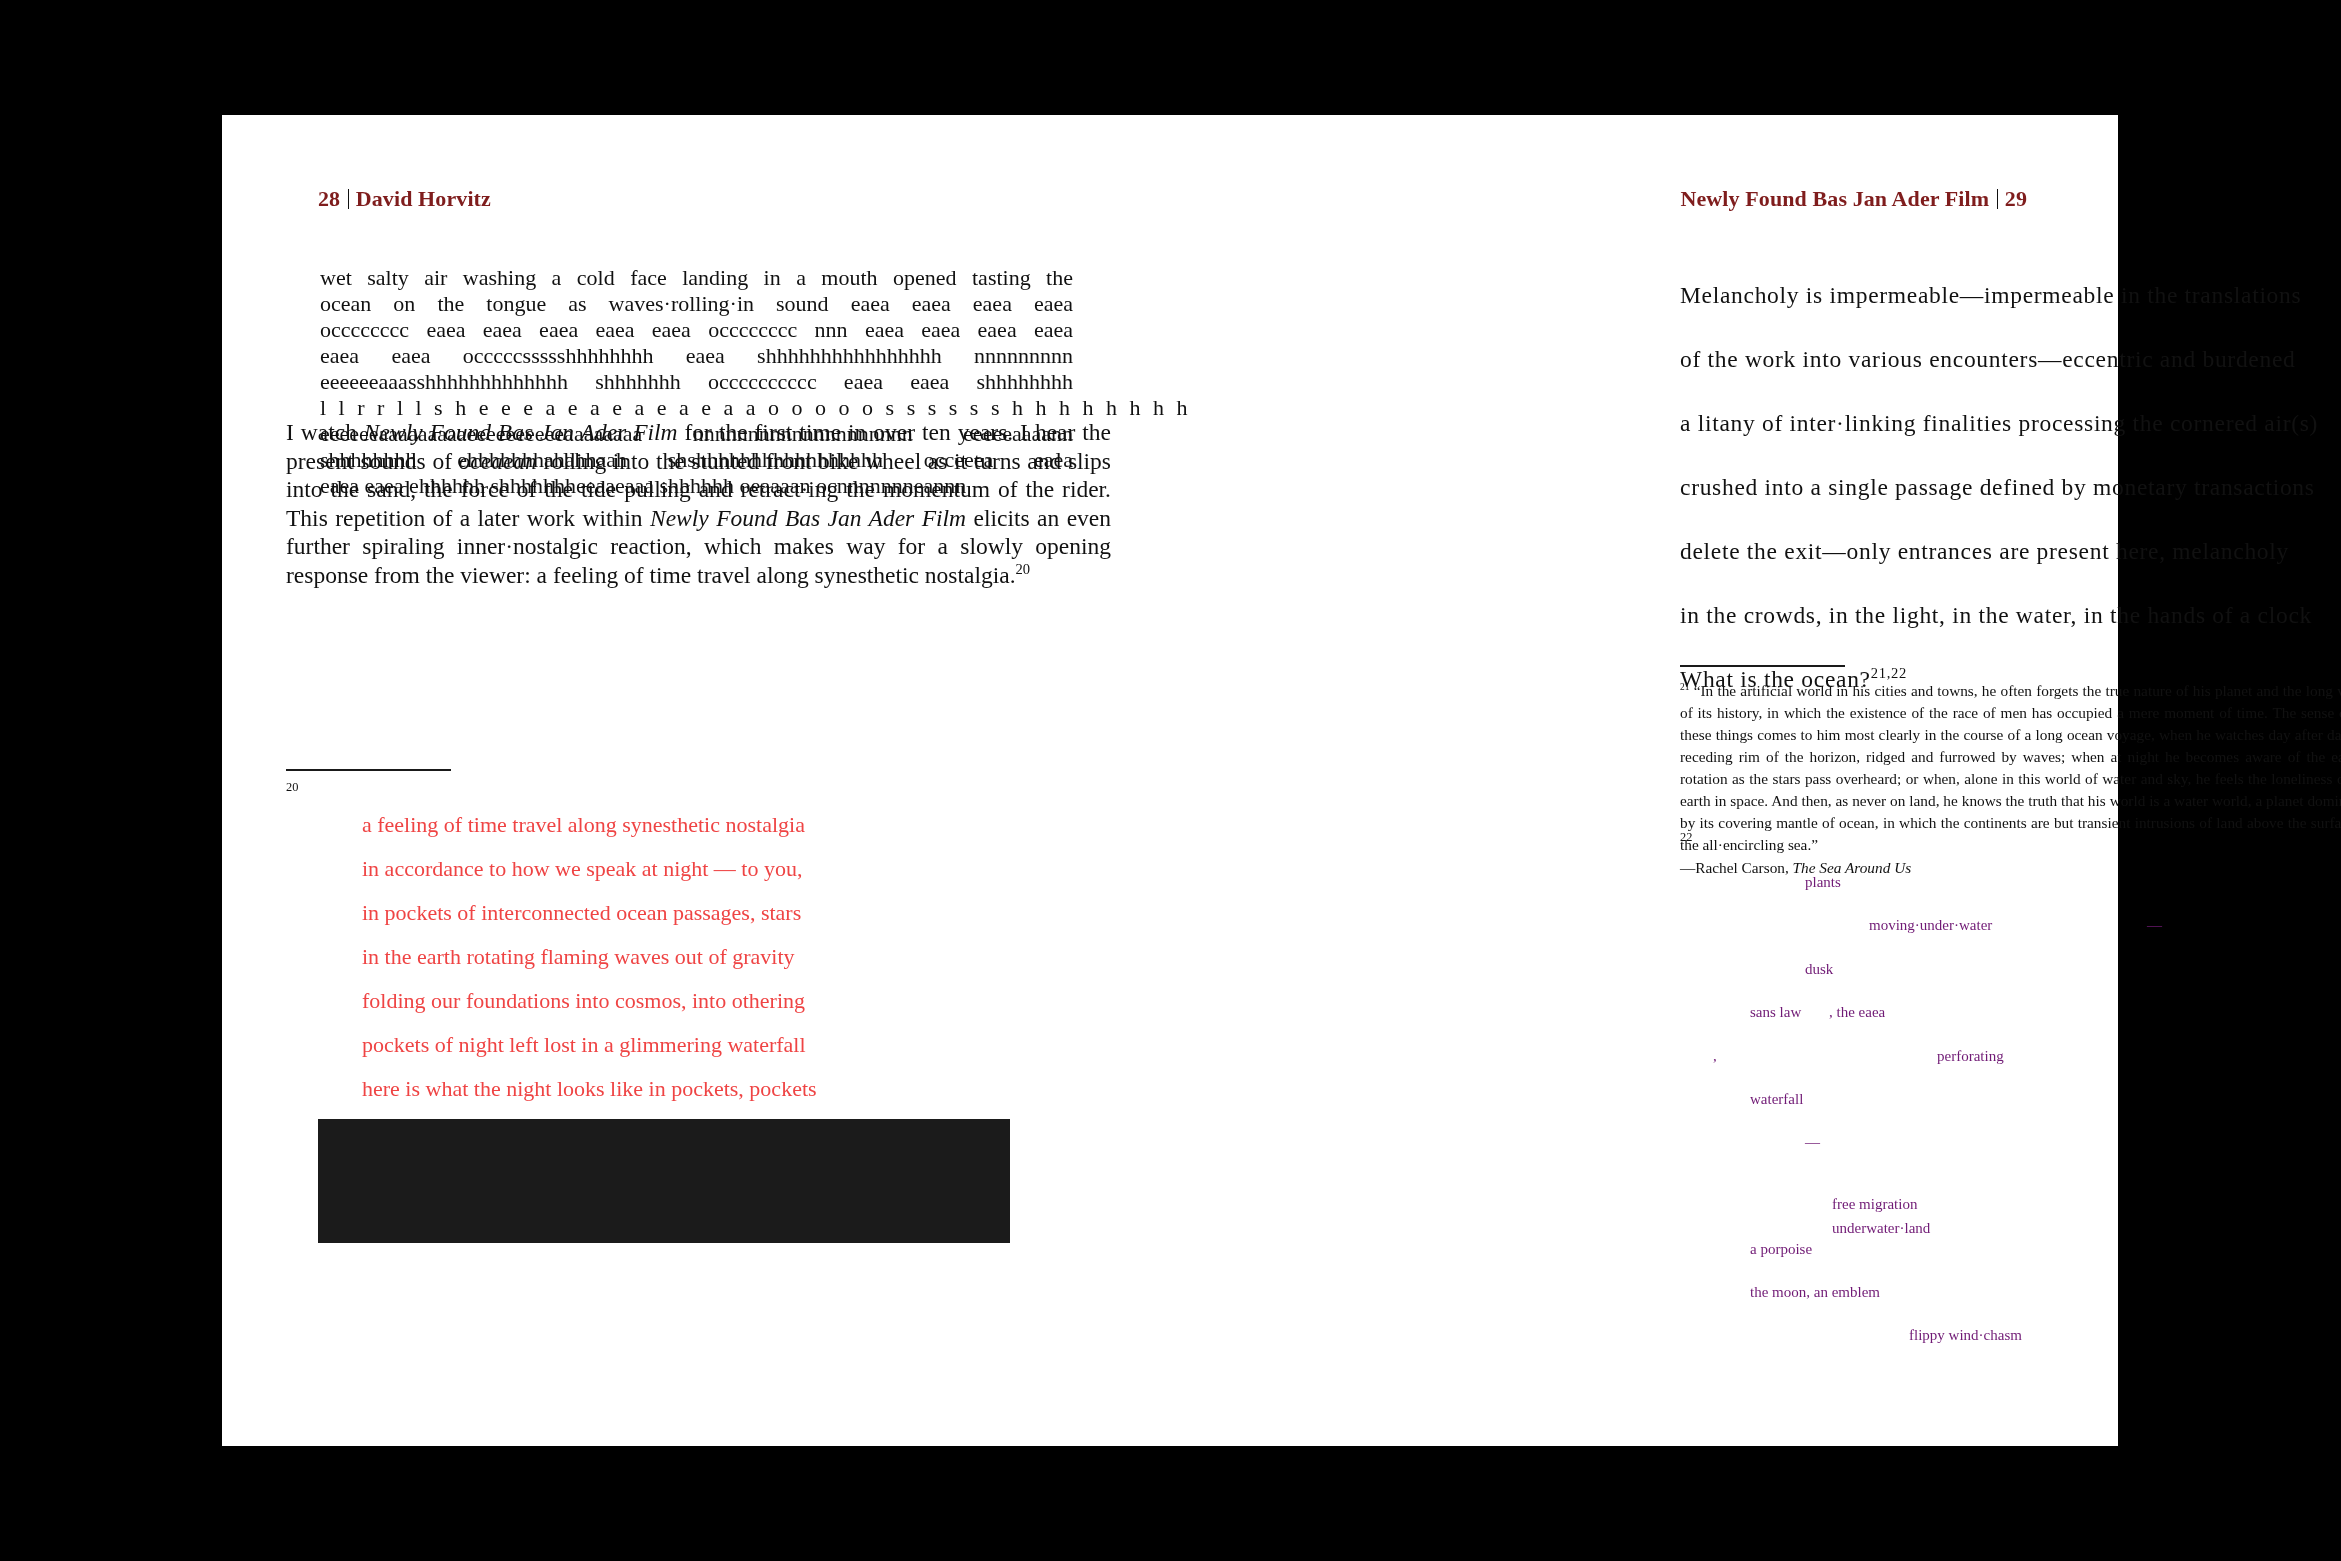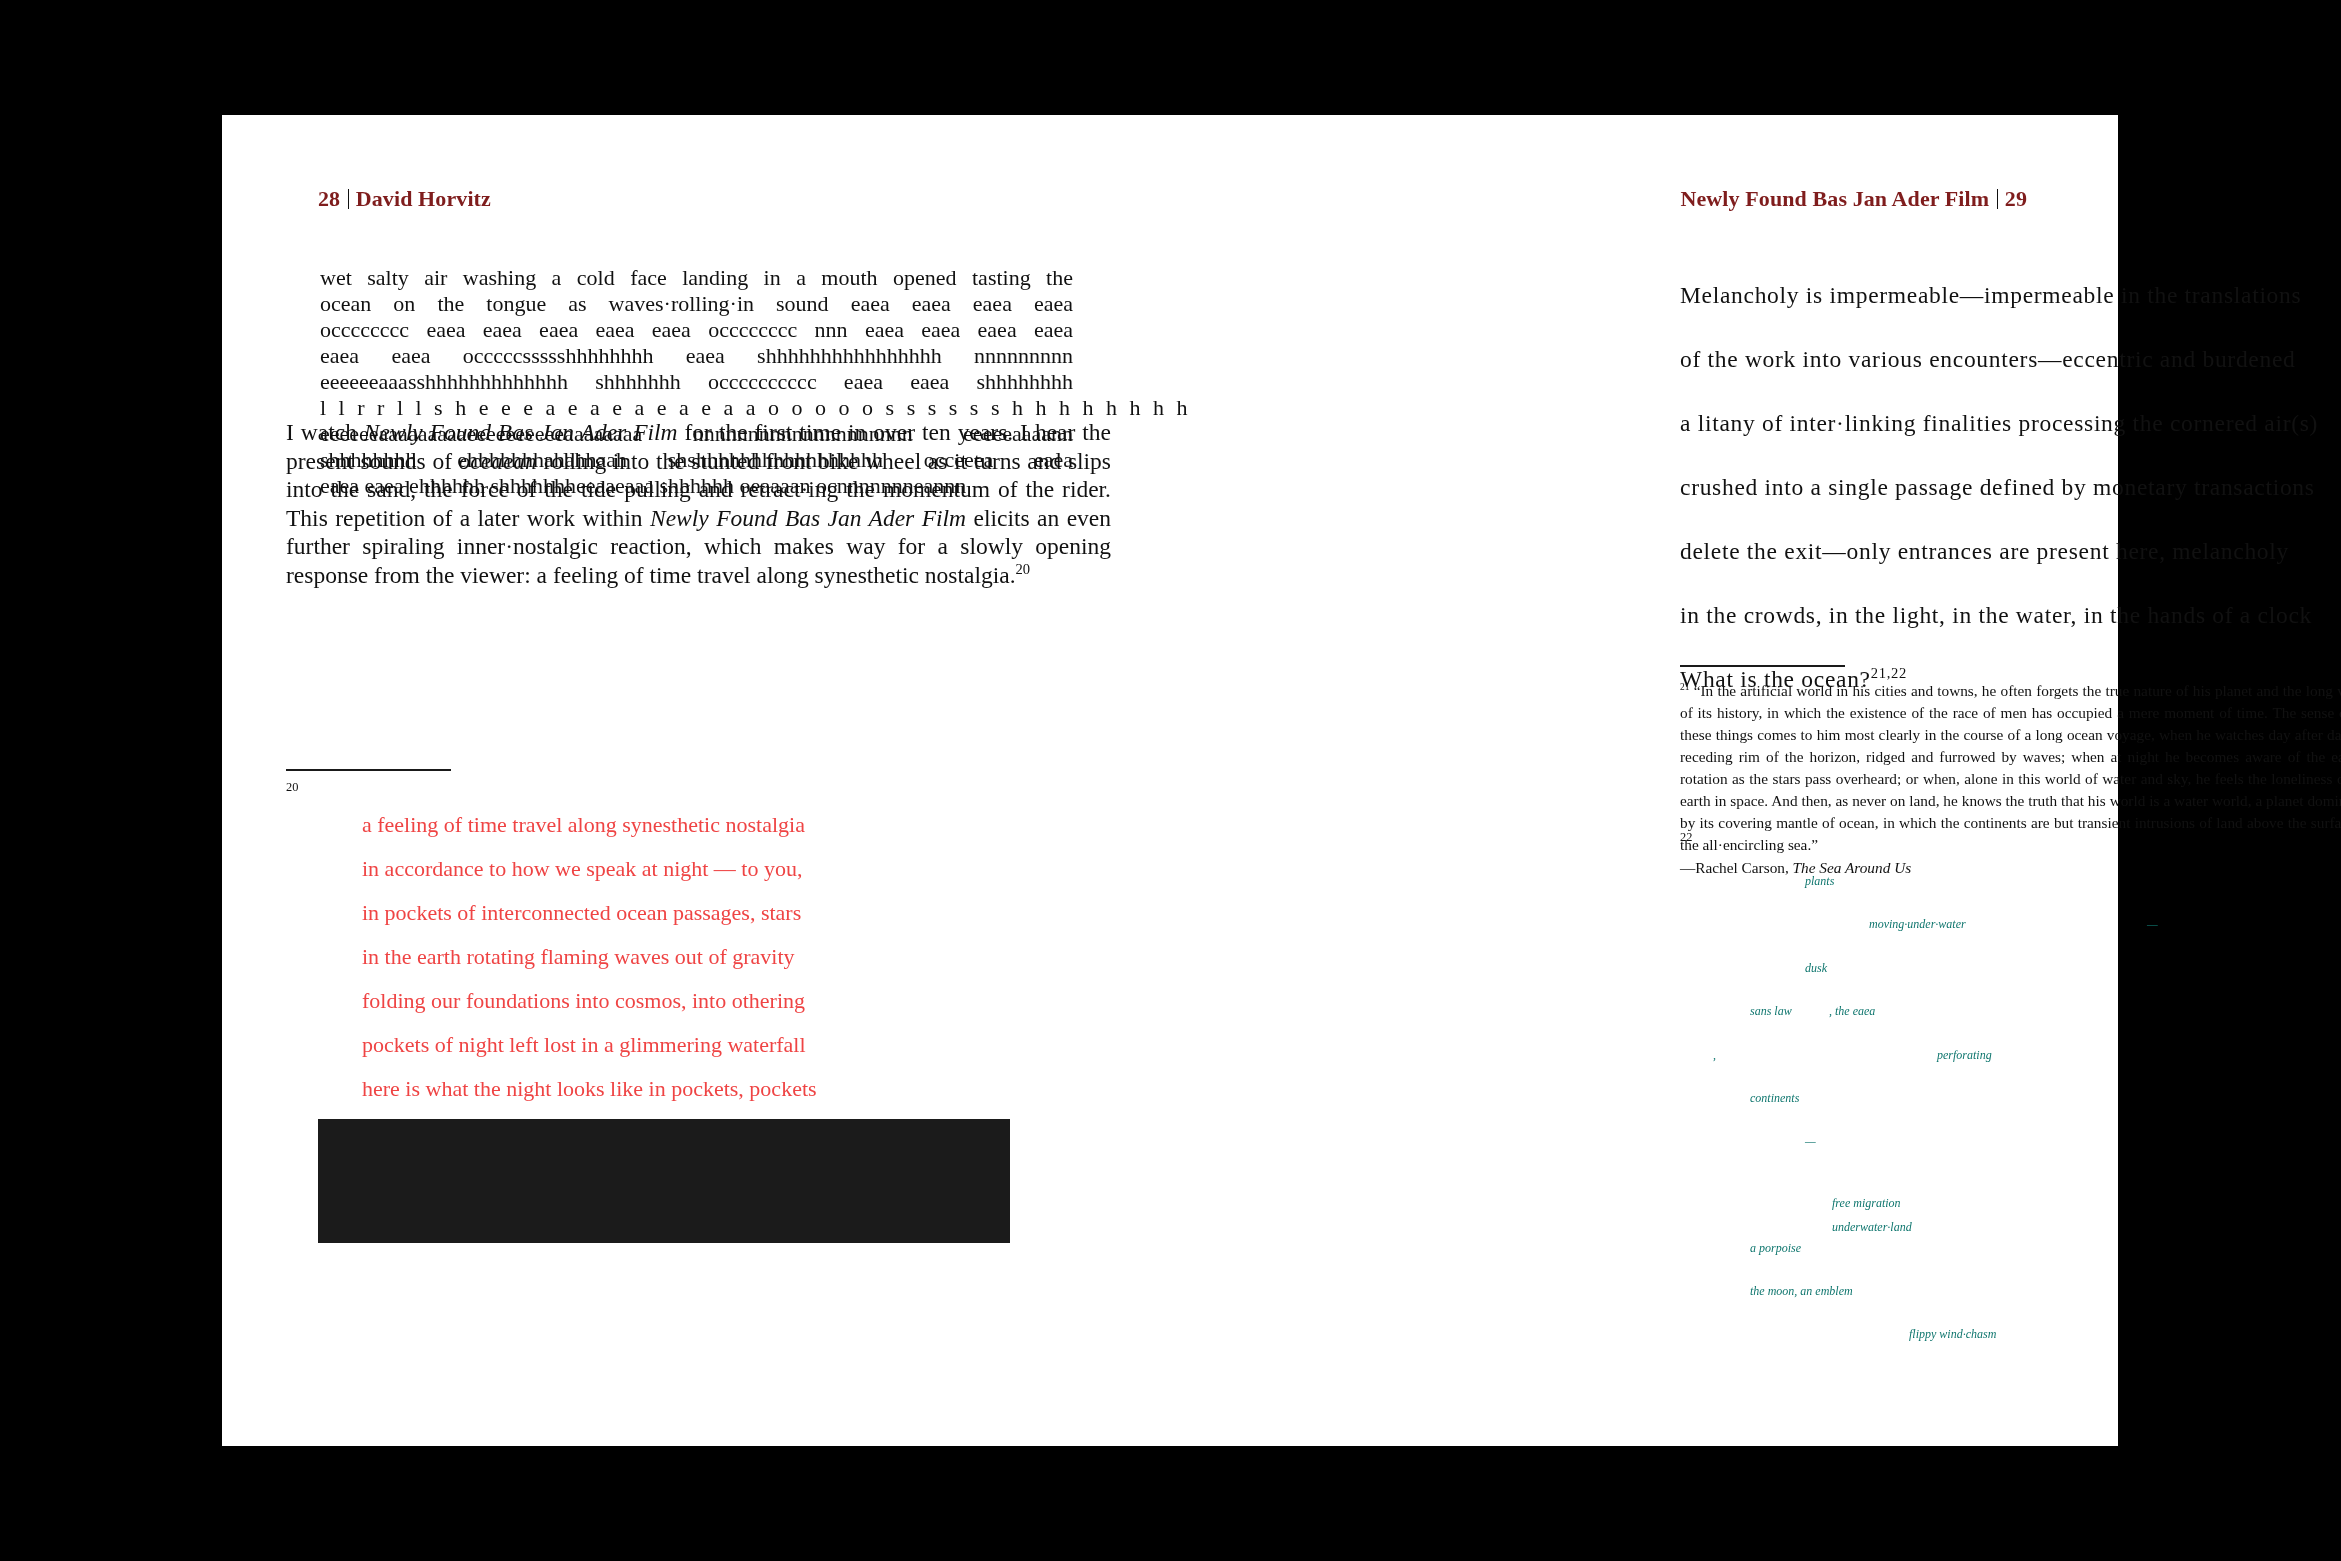--- a/index.html
+++ b/index.html
@@ -178,24 +178,23 @@
   
   #fn22 {
     position: absolute;
     left: 510px;
     top: 731px;
     width: 725px;
     height: 272px;
   }
   #fn22 .w {
     position: absolute;
-    font-size: 12px;
-    color: #0f766e;
+    font-size: 15px;
+    color: #701a75;
     white-space: nowrap;
-    font-style: italic;
   }
 </style>
 </head>
 <body>
 
 <div id="spread">
 
   <div class="page" id="page-left">
 
     <div class="runhead" id="runhead-left">
@@ -257,21 +256,21 @@
 
     <div id="fn22">
         <span class="w" style="left: 125px; top: 28px;">plants</span>
         <span class="w" style="left: 189px; top: 71px;">moving·under·water</span>
         <span class="w" style="left: 467px; top: 71px;">—</span>
         <span class="w" style="left: 125px; top: 115px;">dusk</span>
         <span class="w" style="left: 70px; top: 158px;">sans law</span>
         <span class="w" style="left: 149px; top: 158px;">, the eaea</span>
         <span class="w" style="left: 33px; top: 202px;">,</span>
         <span class="w" style="left: 257px; top: 202px;">perforating</span>
-        <span class="w" style="left: 70px; top: 245px;">continents</span>
+        <span class="w" style="left: 70px; top: 245px;">waterfall</span>
         <span class="w" style="left: 125px; top: 288px;">—</span>
         <span class="w" style="left: 152px; top: 350px;">free migration</span>
         <span class="w" style="left: 152px; top: 374px;">underwater·land</span>
         <span class="w" style="left: 70px; top: 395px;">a porpoise</span>
         <span class="w" style="left: 70px; top: 438px;">the moon, an emblem</span>
         <span class="w" style="left: 229px; top: 481px;">flippy wind·chasm</span>
       </div>
   </div>
 
 </div>

